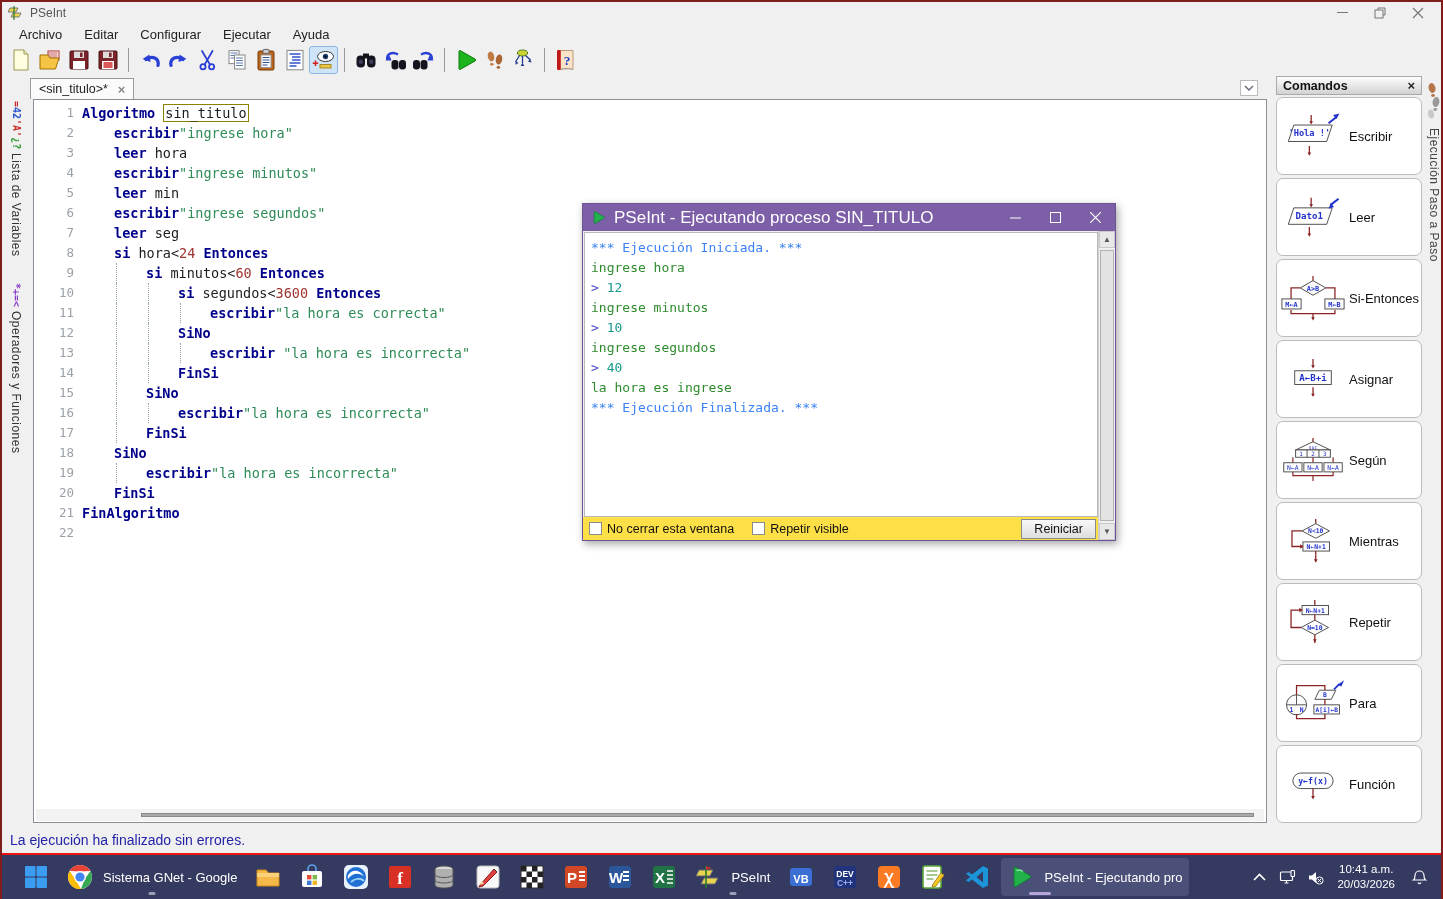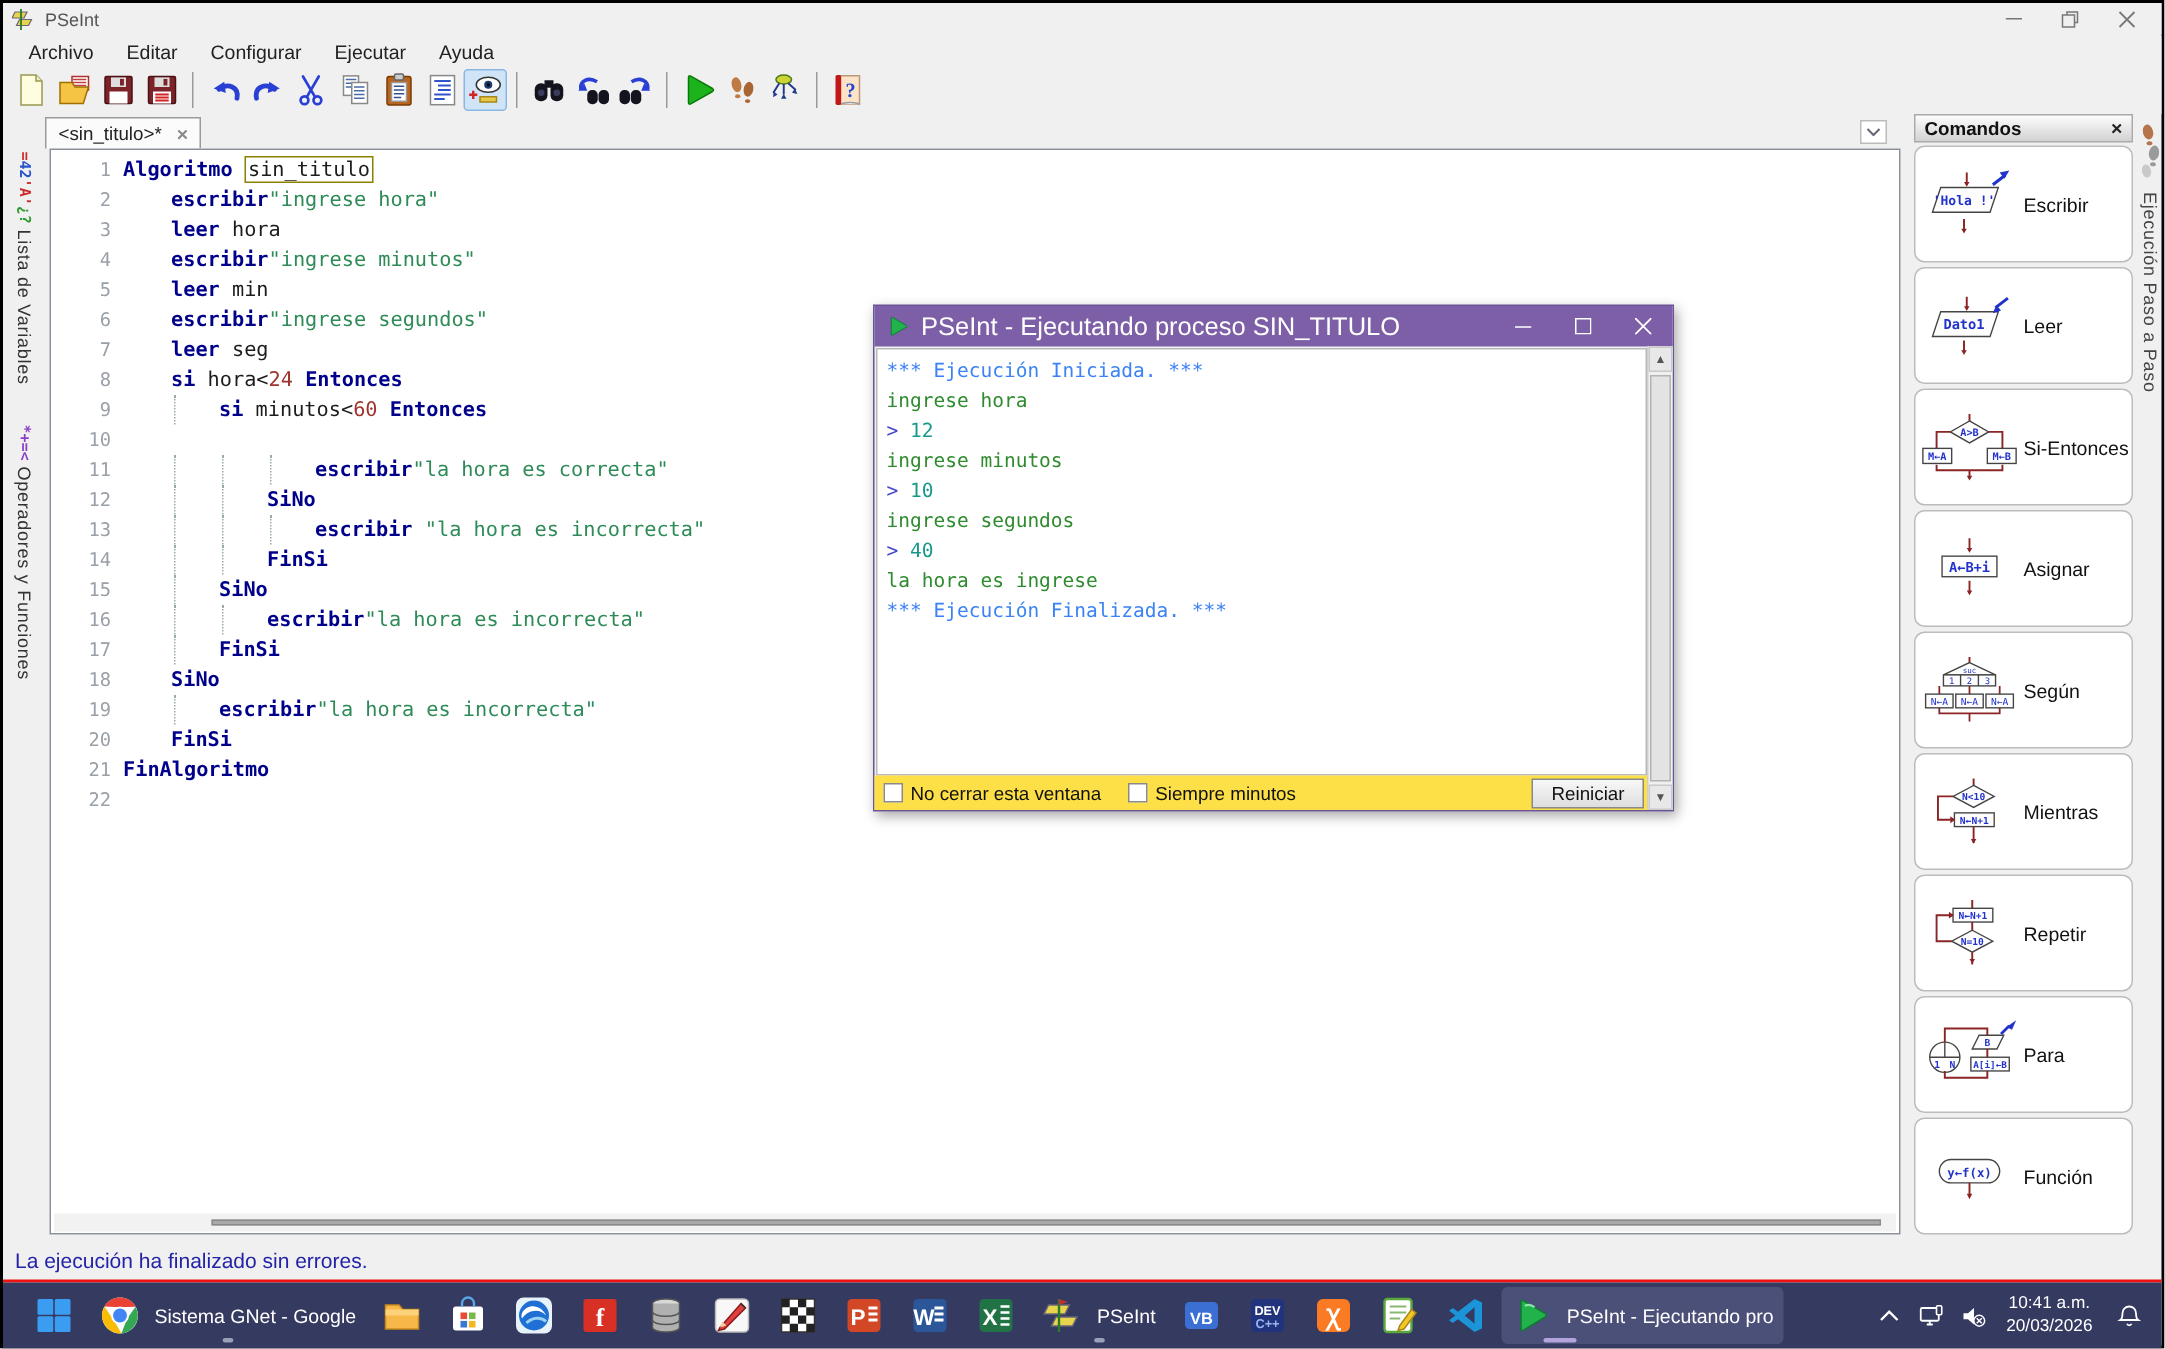--- a/index.html
+++ b/index.html
@@ -1,19 +1,19 @@
 <!DOCTYPE html>
 <html><head>
 <meta charset="utf-8">
 <style>
   * { margin:0; padding:0; box-sizing:border-box; }
   html,body { width:1443px; height:899px; overflow:hidden; background:#f0f0f0;
               font-family:"Liberation Sans", sans-serif; }
   .screen { position:relative; width:1443px; height:899px; background:#f0f0f0;
-            border:2px solid #000000; }
+            border:2px solid #7f1d1d; }
 
   
   .titlebar { position:absolute; left:0; top:0; width:100%; height:21px;
               background:#f0f0f0; display:flex; align-items:center; padding-left:6px; }
   .titlebar .app-icon { width:16px; height:16px; margin-right:6px; }
   .titlebar .title-text { font-size:12px; color:#555; }
   .win-controls { position:absolute; right:4px; top:0; height:21px; display:flex; }
   .win-controls span { width:38px; height:21px; display:flex; align-items:center;
                        justify-content:center; color:#777; font-size:13px; cursor:default; }
 
@@ -354,21 +354,21 @@
     <div id="codelines" style="padding-top:3px;">
         <div class="code-line"><span class="ln">1</span><span class="code-body" style="padding-left: 0px;"><span class="tk-kw">Algoritmo</span><span class="tk-plain"> </span><span class="tk-box">sin_titulo</span></span></div>
         <div class="code-line"><span class="ln">2</span><span class="code-body" style="padding-left: 32px;"><span class="tk-kw">escribir</span><span class="tk-str">"ingrese hora"</span></span></div>
         <div class="code-line"><span class="ln">3</span><span class="code-body" style="padding-left: 32px;"><span class="tk-kw">leer</span><span class="tk-plain"> hora</span></span></div>
         <div class="code-line"><span class="ln">4</span><span class="code-body" style="padding-left: 32px;"><span class="tk-kw">escribir</span><span class="tk-str">"ingrese minutos"</span></span></div>
         <div class="code-line"><span class="ln">5</span><span class="code-body" style="padding-left: 32px;"><span class="tk-kw">leer</span><span class="tk-plain"> min</span></span></div>
         <div class="code-line"><span class="ln">6</span><span class="code-body" style="padding-left: 32px;"><span class="tk-kw">escribir</span><span class="tk-str">"ingrese segundos"</span></span></div>
         <div class="code-line"><span class="ln">7</span><span class="code-body" style="padding-left: 32px;"><span class="tk-kw">leer</span><span class="tk-plain"> seg</span></span></div>
         <div class="code-line"><span class="ln">8</span><span class="code-body" style="padding-left: 32px;"><span class="tk-kw">si</span><span class="tk-plain"> hora&lt;</span><span class="tk-num">24</span><span class="tk-kw"> Entonces</span></span></div>
         <div class="code-line"><span class="ln">9</span><span class="code-body" style="padding-left: 64px;"><span class="guide" style="left: 34px;"></span><span class="tk-kw">si</span><span class="tk-plain"> minutos&lt;</span><span class="tk-num">60</span><span class="tk-kw"> Entonces</span></span></div>
-        <div class="code-line"><span class="ln">10</span></div>
+        <div class="code-line"><span class="ln">10</span><span class="code-body" style="padding-left: 96px;"><span class="guide" style="left: 34px;"></span><span class="guide" style="left: 66px;"></span><span class="tk-kw">si</span><span class="tk-plain"> segundos&lt;</span><span class="tk-num">3600</span><span class="tk-kw"> Entonces</span></span></div>
         <div class="code-line"><span class="ln">11</span><span class="code-body" style="padding-left: 128px;"><span class="guide" style="left: 34px;"></span><span class="guide" style="left: 66px;"></span><span class="guide" style="left: 98px;"></span><span class="tk-kw">escribir</span><span class="tk-str">"la hora es correcta"</span></span></div>
         <div class="code-line"><span class="ln">12</span><span class="code-body" style="padding-left: 96px;"><span class="guide" style="left: 34px;"></span><span class="guide" style="left: 66px;"></span><span class="tk-kw">SiNo</span></span></div>
         <div class="code-line"><span class="ln">13</span><span class="code-body" style="padding-left: 128px;"><span class="guide" style="left: 34px;"></span><span class="guide" style="left: 66px;"></span><span class="guide" style="left: 98px;"></span><span class="tk-kw">escribir</span><span class="tk-plain"> </span><span class="tk-str">"la hora es incorrecta"</span></span></div>
         <div class="code-line"><span class="ln">14</span><span class="code-body" style="padding-left: 96px;"><span class="guide" style="left: 34px;"></span><span class="guide" style="left: 66px;"></span><span class="tk-kw">FinSi</span></span></div>
         <div class="code-line"><span class="ln">15</span><span class="code-body" style="padding-left: 64px;"><span class="guide" style="left: 34px;"></span><span class="tk-kw">SiNo</span></span></div>
         <div class="code-line"><span class="ln">16</span><span class="code-body" style="padding-left: 96px;"><span class="guide" style="left: 34px;"></span><span class="guide" style="left: 66px;"></span><span class="tk-kw">escribir</span><span class="tk-str">"la hora es incorrecta"</span></span></div>
         <div class="code-line"><span class="ln">17</span><span class="code-body" style="padding-left: 64px;"><span class="guide" style="left: 34px;"></span><span class="tk-kw">FinSi</span></span></div>
         <div class="code-line"><span class="ln">18</span><span class="code-body" style="padding-left: 32px;"><span class="tk-kw">SiNo</span></span></div>
         <div class="code-line"><span class="ln">19</span><span class="code-body" style="padding-left: 64px;"><span class="guide" style="left: 34px;"></span><span class="tk-kw">escribir</span><span class="tk-str">"la hora es incorrecta"</span></span></div>
         <div class="code-line"><span class="ln">20</span><span class="code-body" style="padding-left: 32px;"><span class="tk-kw">FinSi</span></span></div>
@@ -576,21 +576,21 @@
             <div class="cl-out">la hora es ingrese</div>
             <div class="cl-sys">*** Ejecución Finalizada. ***</div>
           </div>
         <div class="dlg-bottom">
           <div class="chk">
             <span class="box"></span>
             <span class="lbl">No cerrar esta ventana</span>
           </div>
           <div class="chk">
             <span class="box"></span>
-            <span class="lbl">Siempre minutos</span>
+            <span class="lbl">Repetir visible</span>
           </div>
           <div class="btn-restart">Reiniciar</div>
         </div>
       </div>
       <div class="vscroll">
         <div class="sc-btn">▲</div>
         <div class="sc-track">
             <div class="sc-thumb"></div>
           </div>
         <div class="sc-btn">▼</div>

